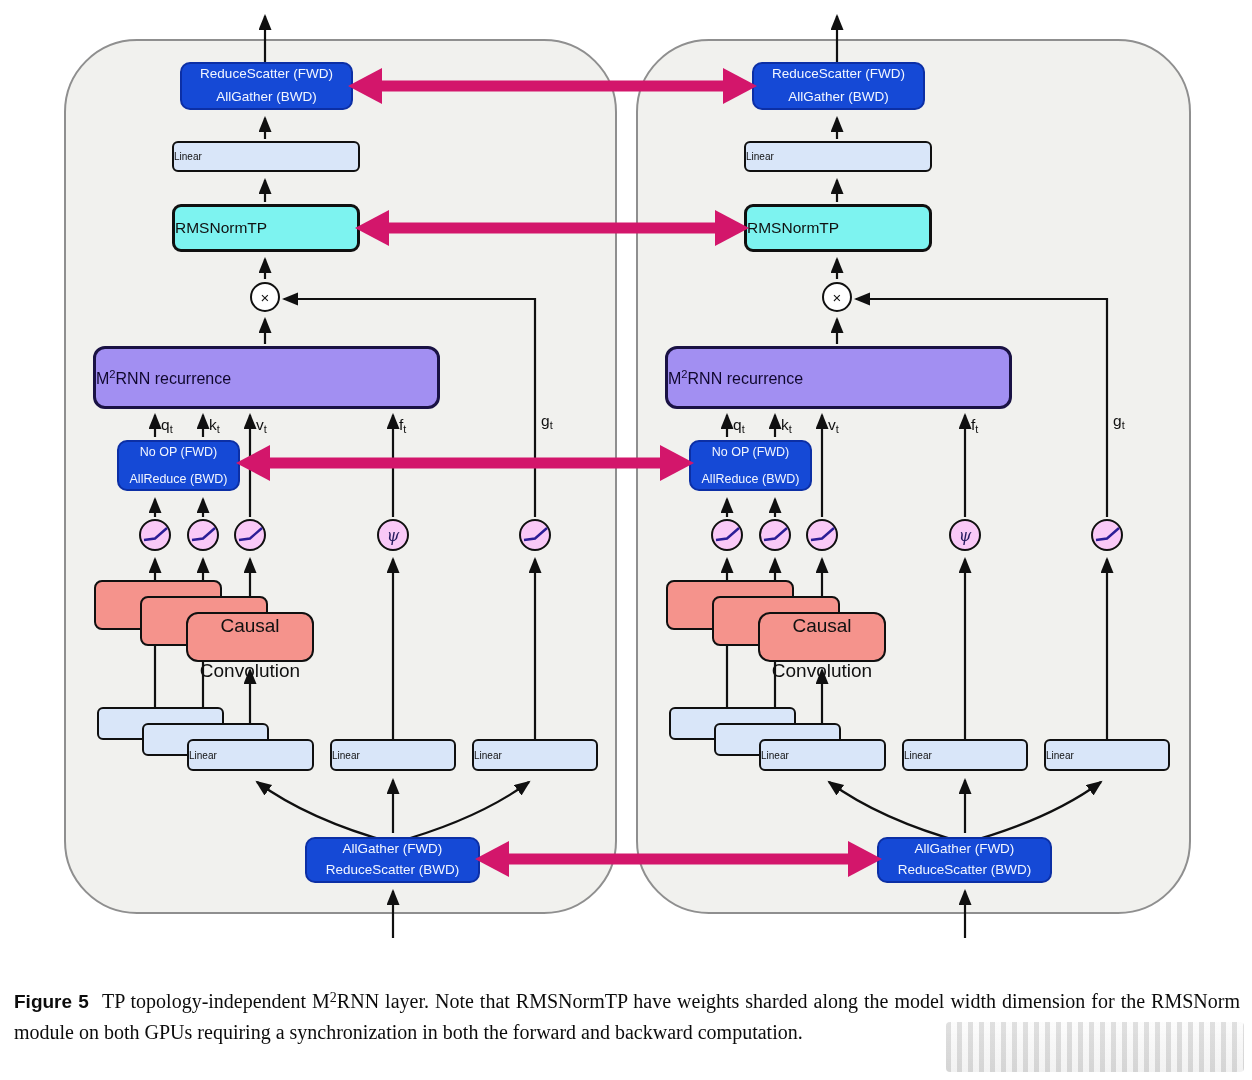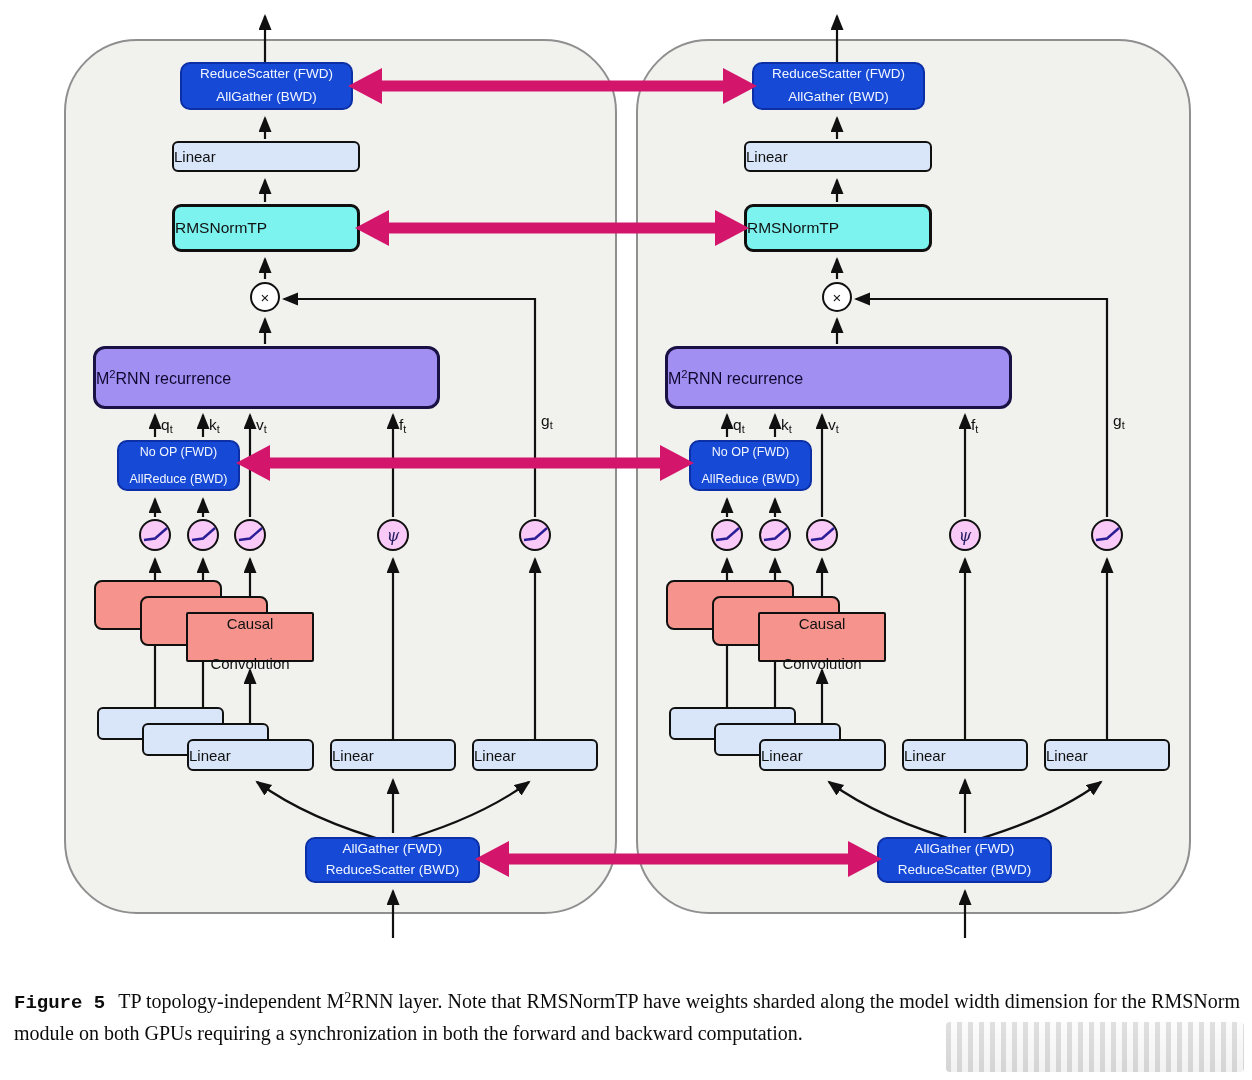--- a/index.html
+++ b/index.html
@@ -7,41 +7,41 @@
          font-family:"Liberation Sans",sans-serif;}
   svg.layer{position:absolute;left:0;top:0;}
   #base-svg{z-index:0;}
   #sync-svg{z-index:3;pointer-events:none;}
   .panel-content{position:absolute;top:40px;width:553px;height:873px;z-index:1;}
   .pbox{position:absolute;box-sizing:border-box;display:flex;align-items:center;justify-content:space-between;
         text-align:center;color:#111;}
   .col{flex-direction:column;}
   .blue-box{background:#1549d6;border:2px solid #0c2fa5;border-radius:10px;color:#f2f6ff;
             font-size:13.5px;line-height:1.55;}
-  .lin{background:#d9e6f9;border:2.5px solid #101010;border-radius:6px;font-size:15px;}
+  .lin{background:#d9e6f9;border:2.5px solid #101010;border-radius:6px;font-size:10px;}
   .cyan{background:#7df3f0;border:3px solid #101010;border-radius:9px;font-size:15.5px;}
   .purple{background:#a28ff2;border:3px solid #1a1244;border-radius:12px;font-size:16px;color:#10082e;}
-  .salmon{background:#f5938c;border:2.5px solid #101010;border-radius:2px;font-size:15px;line-height:1.3;gap:20px;}
+  .salmon{background:#f5938c;border:2.5px solid #101010;border-radius:12px;font-size:19px;line-height:1.3;gap:20px;}
   .stackbg{position:absolute;box-sizing:border-box;border:2.5px solid #101010;}
   .salmon-bg{background:#f5938c;border-radius:8px;width:128px;height:50px;}
   .blue-bg{background:#d9e6f9;border-radius:6px;width:127px;height:33px;}
   .circ{position:absolute;width:32px;height:32px;border-radius:50%;background:#f9c9f7;
         border:2.5px solid #101010;box-sizing:border-box;display:flex;align-items:center;justify-content:center;}
   .times{position:absolute;width:30px;height:30px;border-radius:50%;background:#ffffff;
          border:2.2px solid #101010;box-sizing:border-box;display:flex;align-items:center;justify-content:center;
          font-size:15px;color:#111;}
   .psi{font-family:"DejaVu Serif",serif;font-style:italic;font-size:16px;color:#241a5e;}
   .glabel{position:absolute;font-size:15.5px;color:#111;}
   sub{font-size:0.7em;vertical-align:-0.3em;}
   sup{font-size:0.7em;vertical-align:0.45em;}
   .purple sup{vertical-align:0.5em;}
   .caption{position:absolute;left:14px;top:986px;width:1226px;z-index:1;
            font-family:"Liberation Serif",serif;font-size:20px;line-height:1.5;color:#0c0c0c;
            text-align:justify;}
-  .cap-label{font-family:Liberation Mono, monospace;font-weight:bold;font-size:19px;margin-right:13px;}
+  .cap-label{font-family:Liberation Sans, sans-serif;font-weight:bold;font-size:19px;margin-right:13px;}
   .smear{position:absolute;left:946px;top:1022px;width:298px;height:50px;z-index:2;border-radius:4px;
          background:
            repeating-linear-gradient(90deg, rgba(120,120,120,0.22) 0 5px, rgba(250,250,250,0.30) 5px 11px),
            linear-gradient(180deg, rgba(240,240,240,0.15), rgba(225,225,225,0.55));
          -webkit-backdrop-filter:blur(2.5px);backdrop-filter:blur(2.5px);}
 </style>
 </head>
 <body>
 
 <div id="stage">

